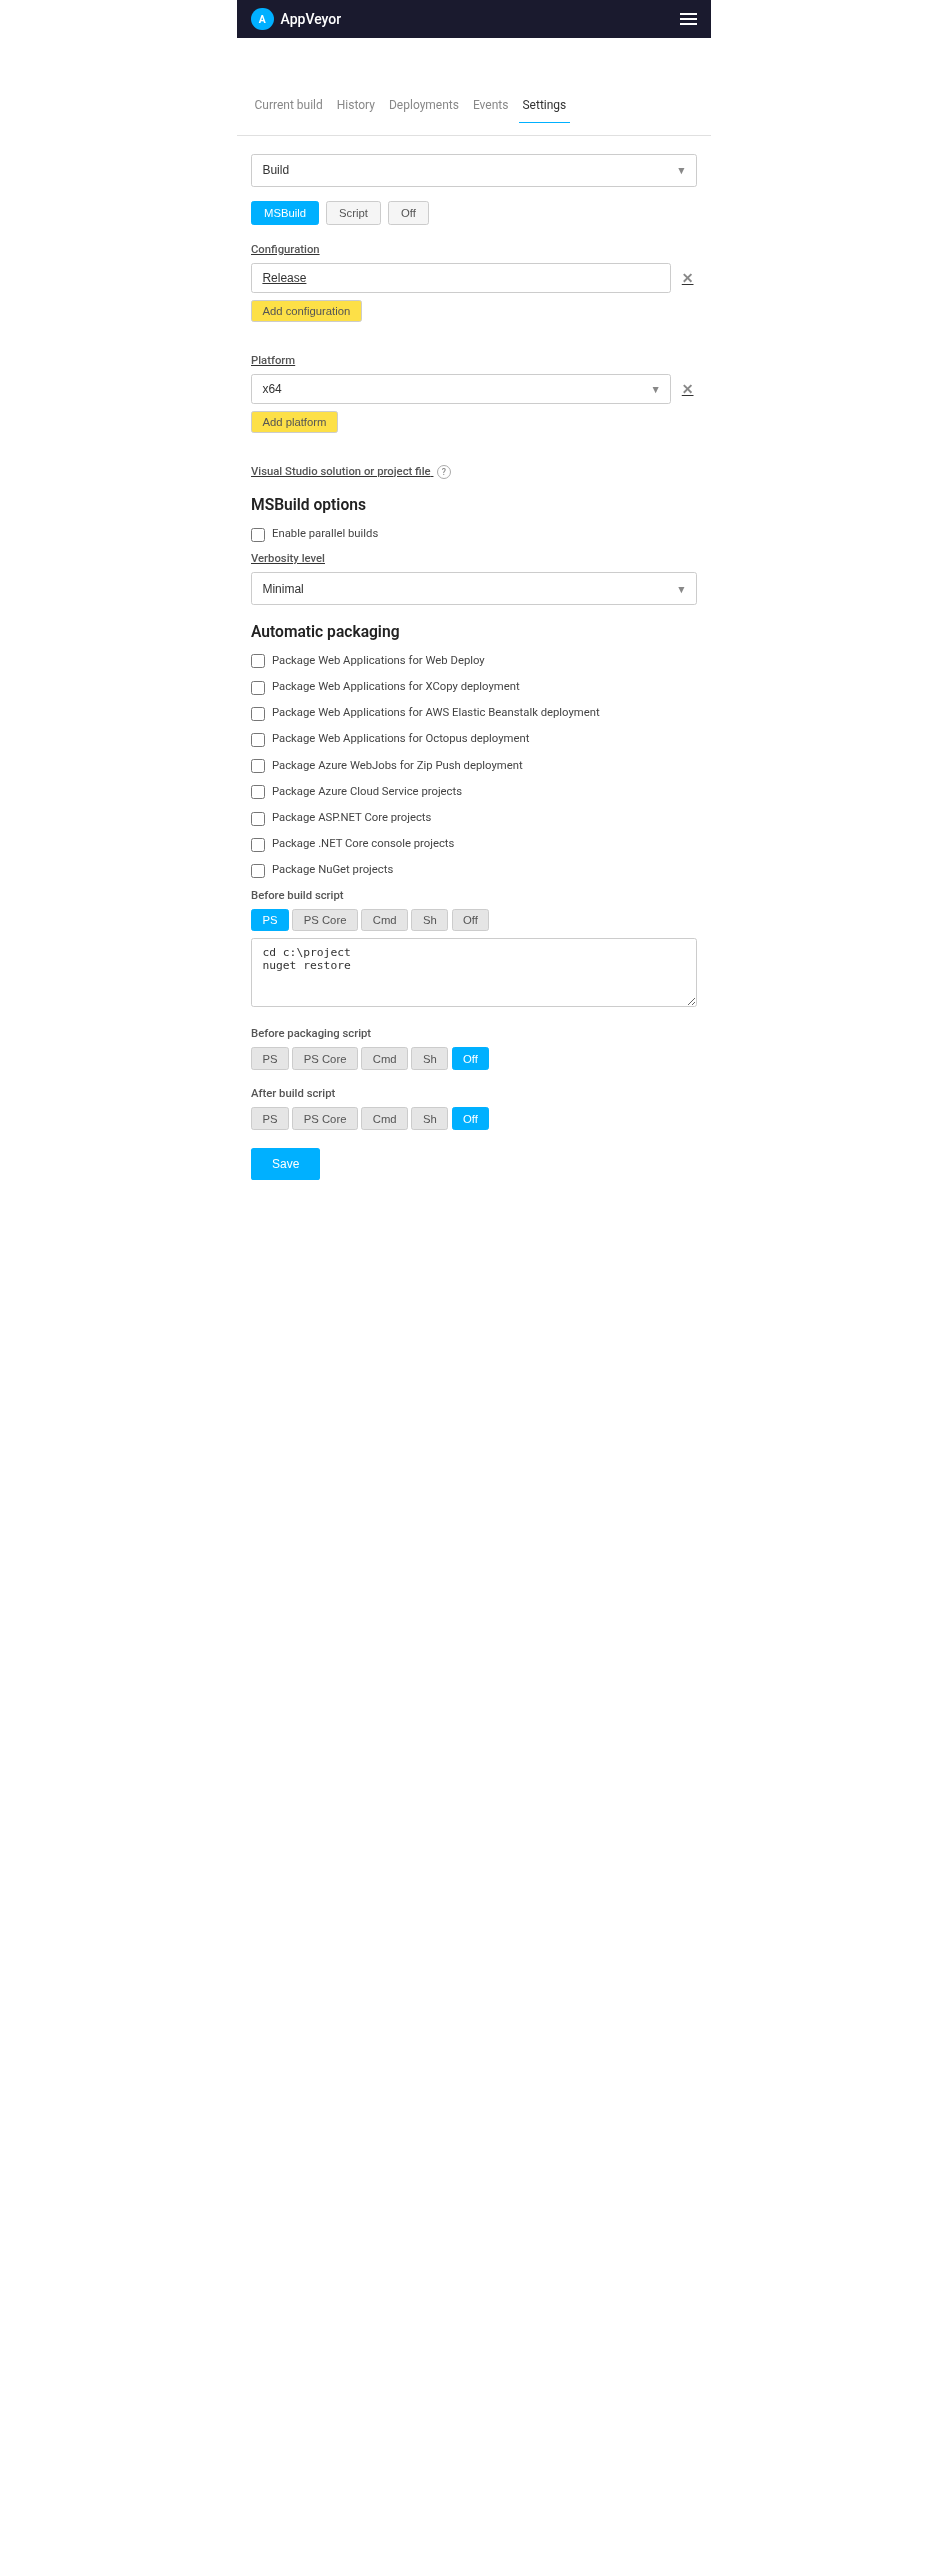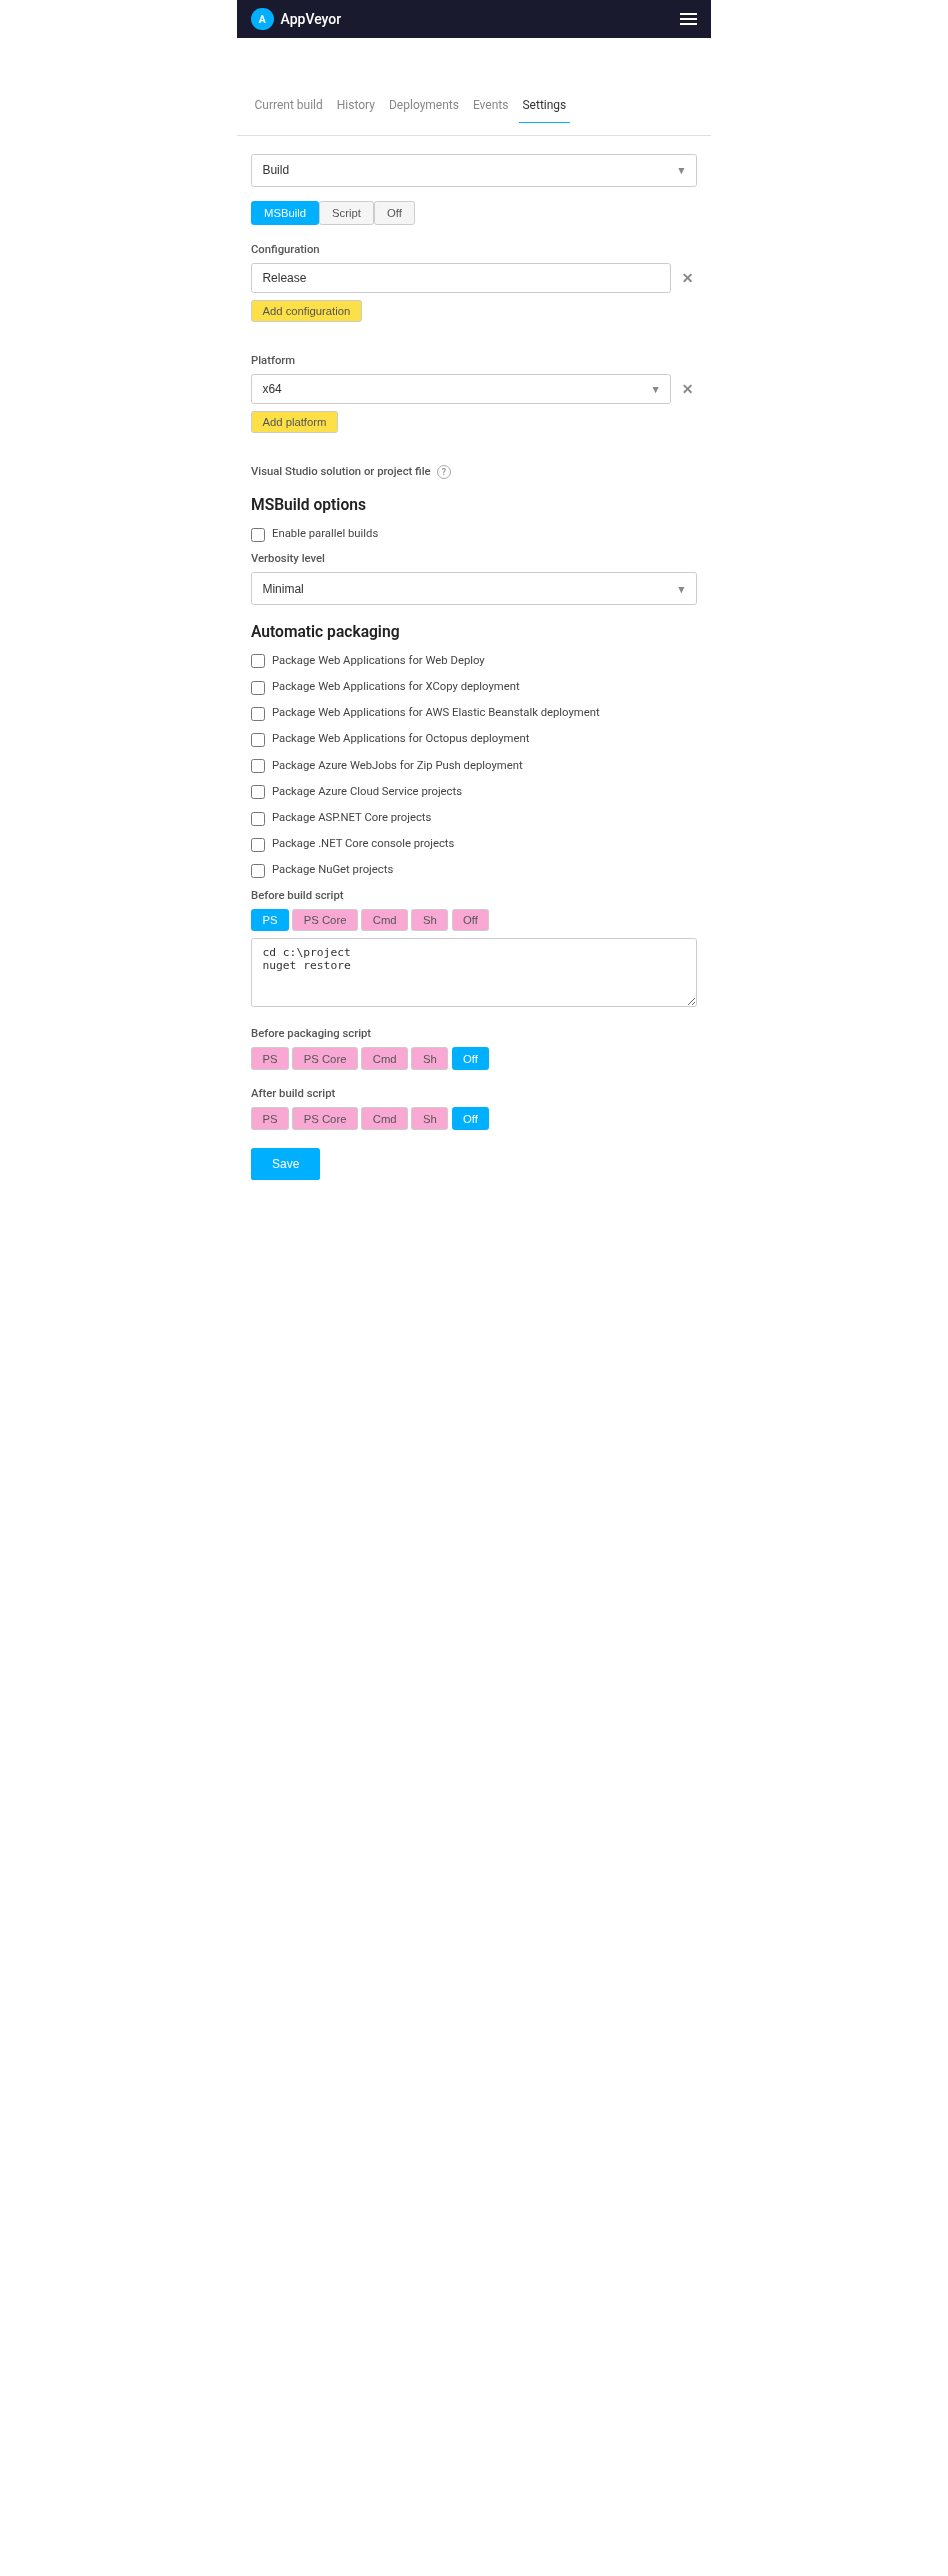--- a/index.html
+++ b/index.html
@@ -104,21 +104,21 @@
       top: 50%;
       transform: translateY(-50%);
       pointer-events: none;
       color: #888;
       font-size: 10.4px;
     }
 
     
     .btn-group {
       display: flex;
-      gap: 0;
+      gap: 7px;
       margin-bottom: 17.3px;
     }
     .btn-group-item {
       padding: 5.2px 12px;
       border: 0.9px solid #ccc;
       border-radius: 2.6px;
       background: #f5f5f5;
       color: #555;
       cursor: pointer;
       font-size: 11.3px;
@@ -245,20 +245,21 @@
     }
     .checkbox-label {
       font-size: 11.3px;
       color: #444;
       line-height: 1.4;
     }
 
     
     .field-group {
       margin-bottom: 14px;
+      text-decoration: underline;
     }
 
     
     .script-section {
       margin-bottom: 17.3px;
     }
     .script-label {
       font-size: 11.3px;
       color: #555;
       margin-bottom: 7px;
@@ -266,21 +267,21 @@
     }
     .script-tabs {
       display: flex;
       gap: 3.5px;
       margin-bottom: 7px;
     }
     .script-tab {
       padding: 4.3px 10.4px;
       border: 0.9px solid #ccc;
       border-radius: 2.6px;
-      background: #f9a8d4;
+      background: #e5e5e5;
       color: #555;
       cursor: pointer;
       font-size: 11.3px;
     }
     .script-tab.active {
       background: #00b0ff;
       color: #fff;
       border-color: #00b0ff;
     }
     .script-textarea {

